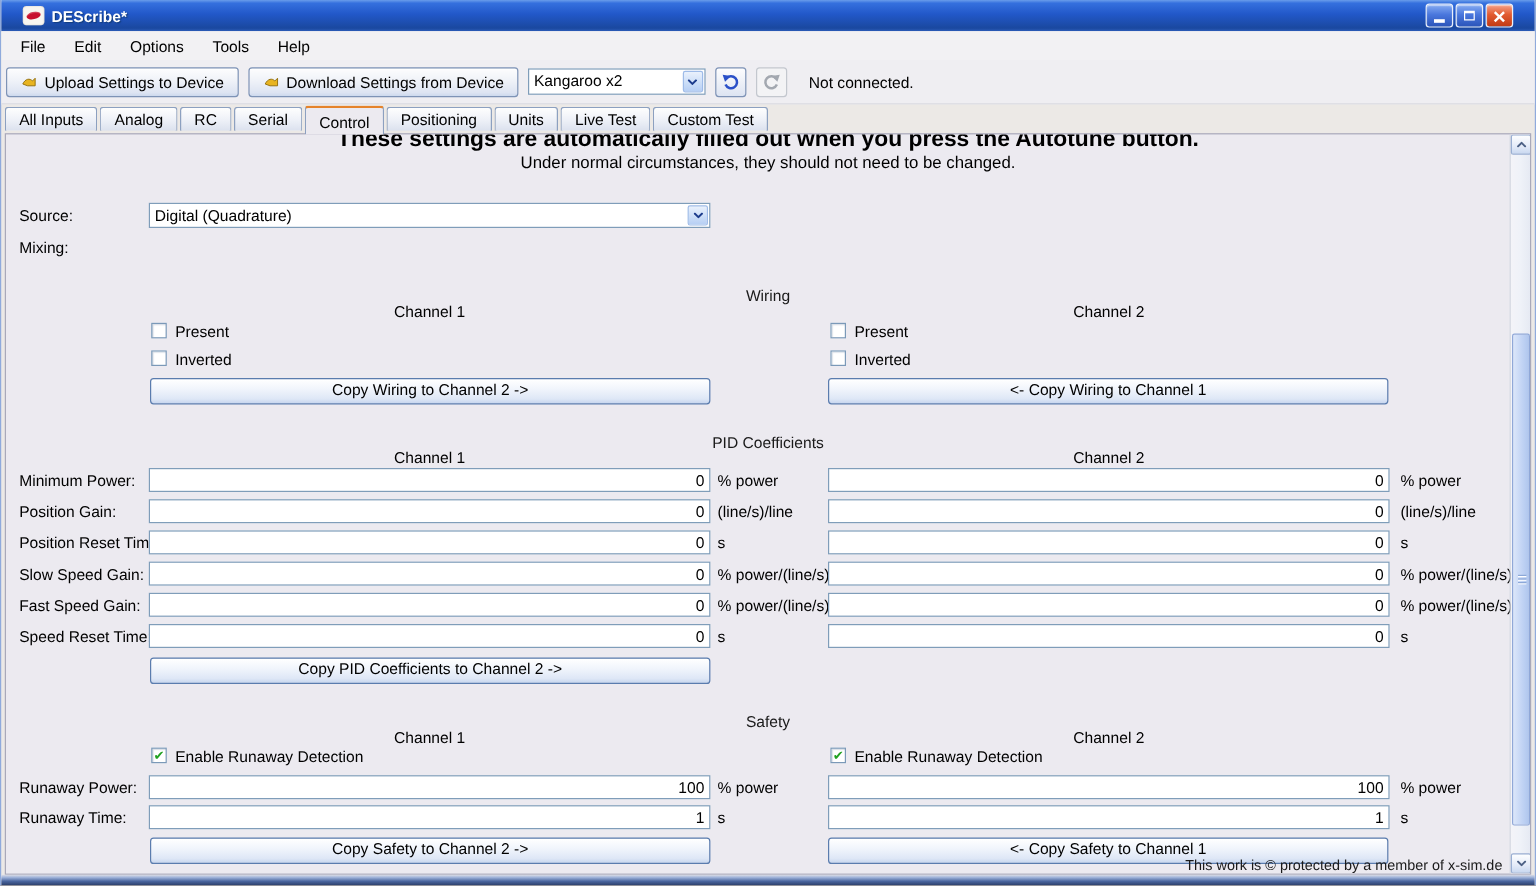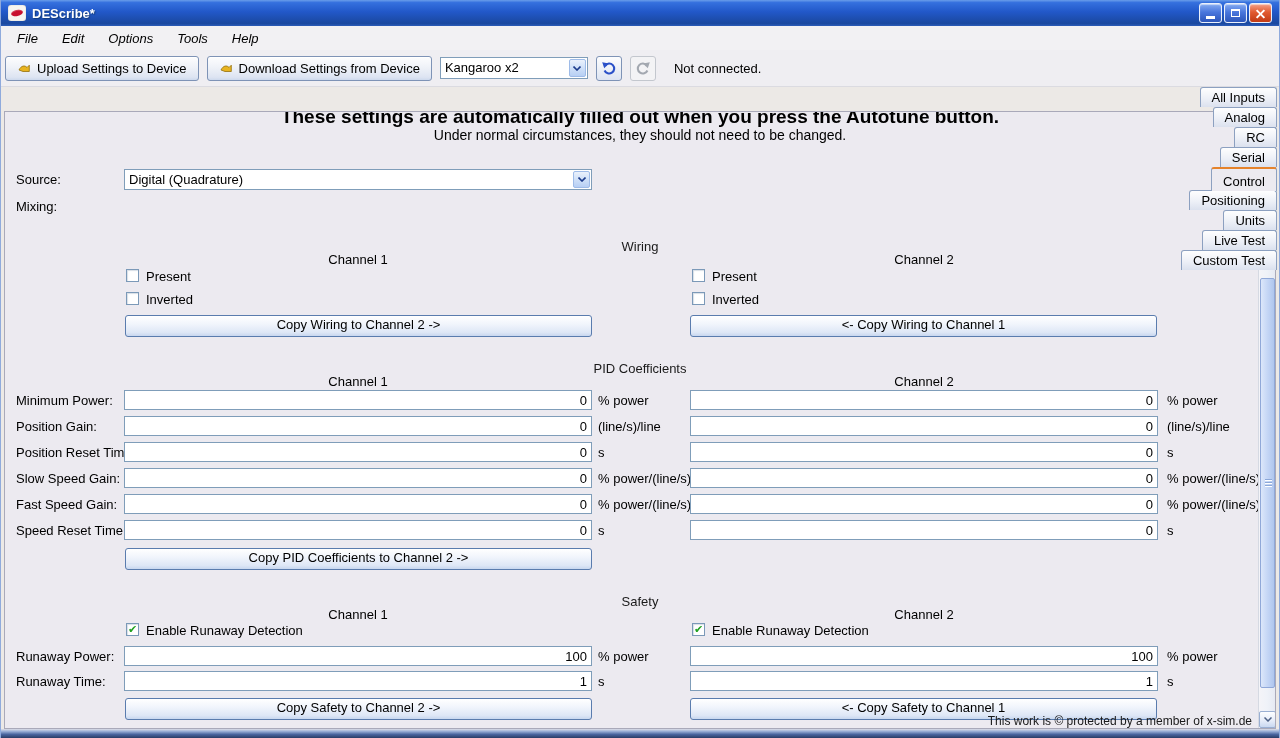--- a/index.html
+++ b/index.html
@@ -6,21 +6,21 @@
   body { background:#444; }
   #app {
     width:1280px; height:738px; position:relative; margin:0 auto;
     background:#ECE9E6; overflow:hidden;
     font-family:"Liberation Sans","DejaVu Sans",sans-serif;
     font-size:13px; color:#000;
     border-left:1px solid #8FAADC; border-right:1px solid #8FAADC;
   }
   
   .titlebar {
-    height:26px; display:flex; align-items:center; padding:0 7px;
+    height:26px; display:flex; align-items:center; padding:0 18px;
     background:linear-gradient(180deg,#6A9DEA 0%,#3570DE 10%,#2258C9 45%,#1A489F 90%,#2C5CB8 100%);
   }
   .app-icon { width:18px; height:16px; background:#F7F5F0; border-radius:3px; position:relative;
     box-shadow:inset 0 0 1px #999; flex:none; }
   .app-icon .swirl { position:absolute; left:3px; top:5px; width:12px; height:6px;
     background:#C8102E; border-radius:50%; transform:rotate(-12deg);
     box-shadow:inset 0 1px 0 #fff3; }
   .title-text { color:#fff; font-weight:bold; font-size:13px; margin-left:6px;
     text-shadow:1px 1px 1px #10securi306;text-shadow:1px 1px 1px #123B7A; }
   .win-btns { margin-left:auto; display:flex; gap:2px; }
@@ -30,21 +30,21 @@
     box-shadow:inset 0 1px 1px rgba(255,255,255,.55); }
   .win-btn.close { background:linear-gradient(180deg,#F5A188 0%,#E25B31 45%,#C43D17 95%); }
   .glyph-min { width:9px; height:3px; background:#fff; margin-top:9px; }
   .glyph-restore { width:9px; height:8px; border:1px solid #fff; border-top:2px solid #fff; }
   .glyph-close { position:relative; width:11px; height:11px; }
   .glyph-close::before,.glyph-close::after { content:""; position:absolute; left:0; top:5px;
     width:11px; height:2px; background:#fff; }
   .glyph-close::before { transform:rotate(45deg); }
   .glyph-close::after { transform:rotate(-45deg); }
   
-  .menubar { height:24px; background:#F2F1F3; display:flex; align-items:center; padding-left:4px;font-style:italic; }
+  .menubar { height:24px; background:#F2F1F3; display:flex; align-items:center; padding-left:4px; }
   .menu-item { padding:3px 12px; cursor:default; }
   
   .toolbar { height:37px; background:#EFEEF2; border-bottom:1px solid #DBDBE1;
     display:flex; align-items:center; padding:0 4px; gap:8px; }
   .tool-btn { height:25px; padding:0 11px; display:flex; align-items:center; gap:6px;
     border:1px solid #7E93B6; border-radius:3px; font-size:13px;
     background:linear-gradient(180deg,#FDFDFE 0%,#EFF2F8 45%,#DDE4F2 88%,#CDD9ED 100%);
     box-shadow:inset 0 1px 0 #fff; }
   .combo { position:relative; background:#fff; border:1px solid #7F9DB9; height:22px; }
   .combo-text { display:block; line-height:20px; padding-left:4px; padding-right:20px;
@@ -52,21 +52,21 @@
   .combo-btn { position:absolute; right:1px; top:1px; bottom:1px; width:17px;
     background:linear-gradient(180deg,#EAF1FC 0%,#CFE0F8 50%,#B7CFF4 100%);
     border:1px solid #9EBBE8; border-radius:2px; display:flex; align-items:center; justify-content:center; }
   .device-combo { width:148px; }
   .icon-btn { width:26px; height:25px; display:flex; align-items:center; justify-content:center;
     border:1px solid #7E93B6; border-radius:3px;
     background:linear-gradient(180deg,#FDFDFE 0%,#EFF2F8 45%,#DDE4F2 100%); }
   .icon-btn.disabled { border-color:#C3C7CE; background:#F3F3F5; }
   .status-text { margin-left:10px; }
   
-  .tabbar { height:24px; display:flex; align-items:flex-end; padding-left:3px; position:relative; z-index:3;flex-direction:column; }
+  .tabbar { height:24px; display:flex; align-items:center; padding-left:3px; position:relative; z-index:3; }
   .tab { height:20px; line-height:19px; padding:0 11px; margin-right:2px; cursor:default;
     background:linear-gradient(180deg,#FEFEFE 0%,#EDF0F7 55%,#DBE1EE 100%);
     border:1px solid #8CA0C0; border-bottom:none; border-radius:3px 3px 0 0; }
   .tab.selected { height:24px; line-height:25px; background:#ECEAF0;
     border-top:2px solid #E5832B; margin-bottom:-1px; z-index:4; position:relative; }
   
   #content { position:absolute; top:111px; left:3px; width:1272px; height:618px;
     background:#ECEAF0; border:1px solid #A9A9B9; overflow:hidden; }
   .abs { position:absolute; }
   .heading1 { width:100%; text-align:center; font-weight:bold; font-size:19px; }

